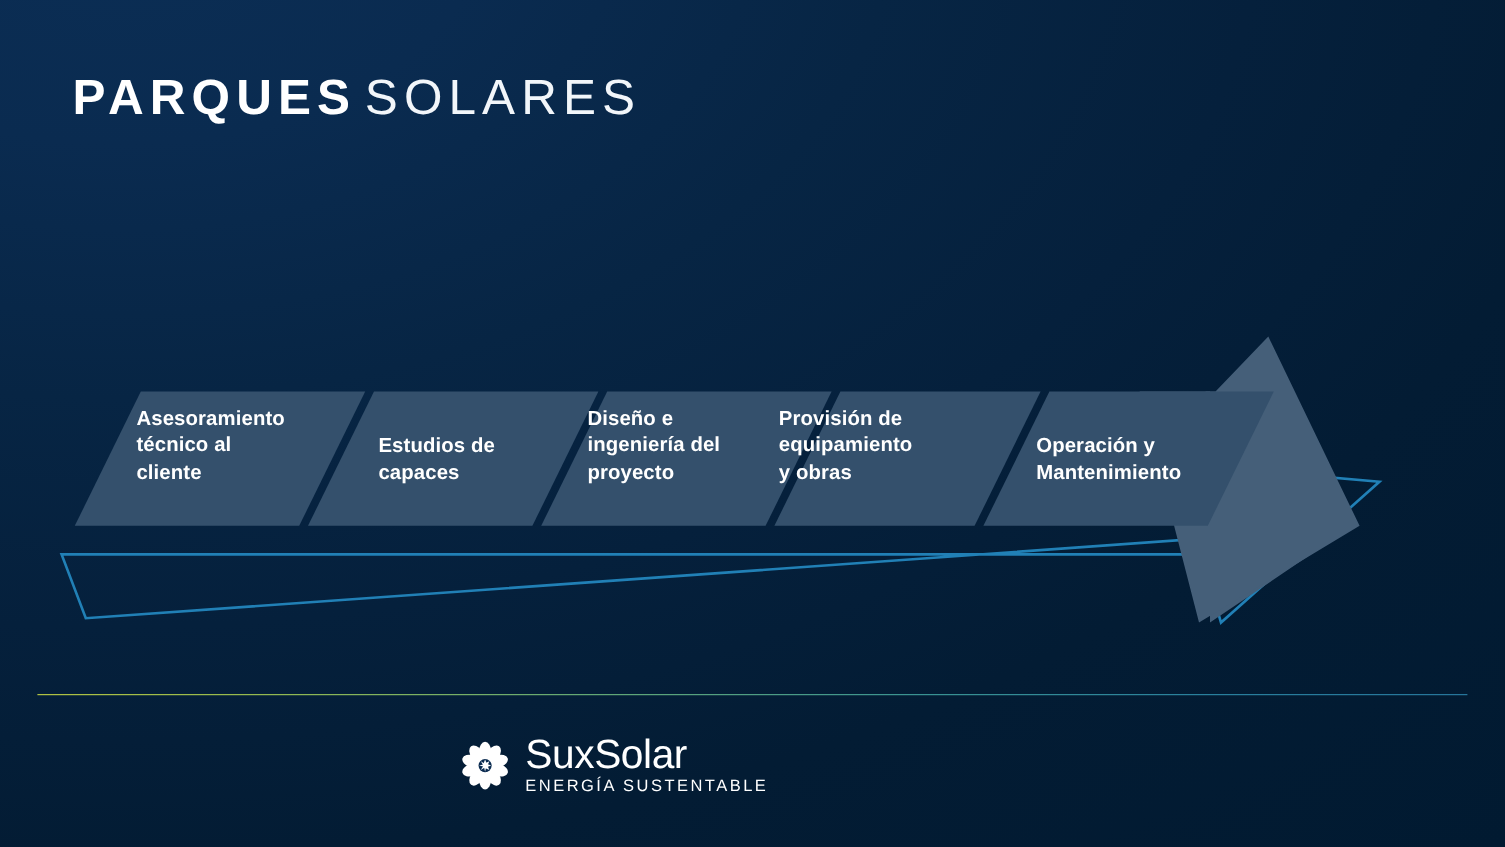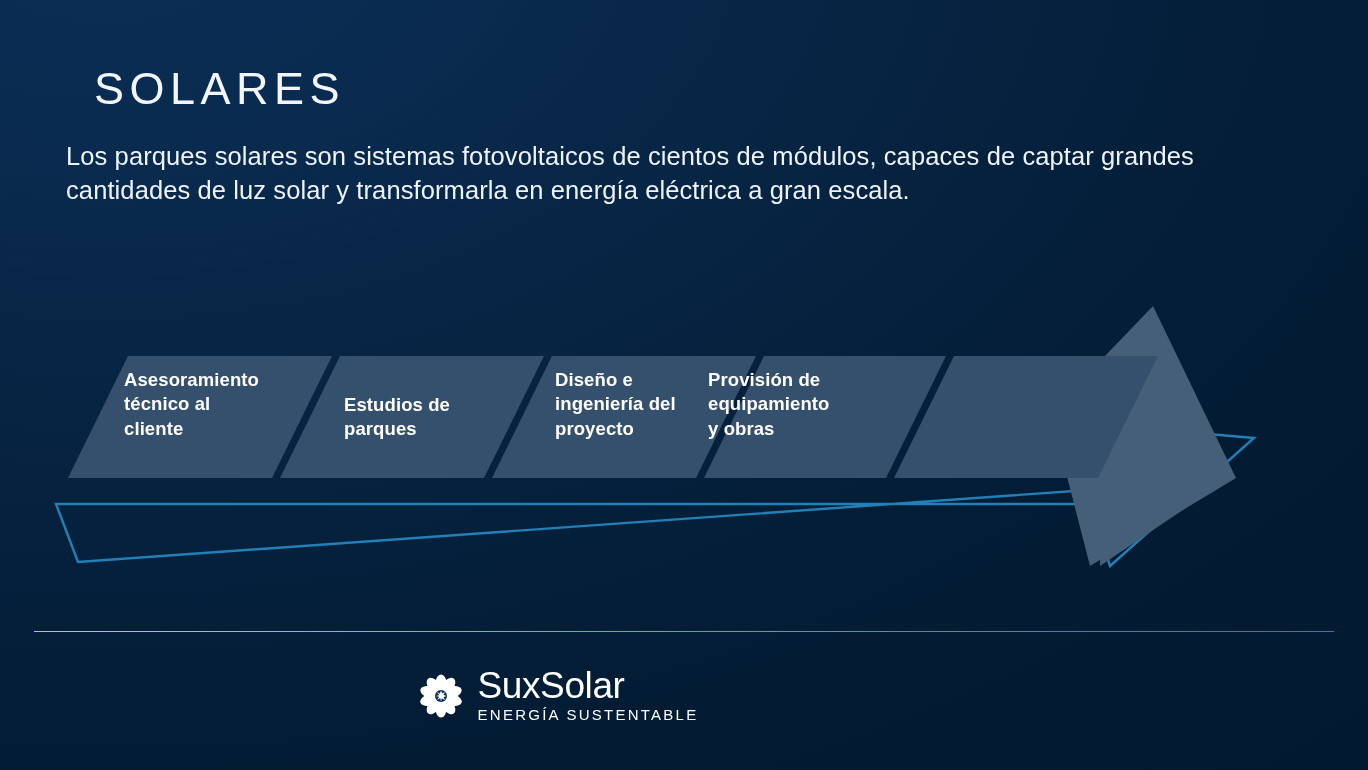--- a/index.html
+++ b/index.html
@@ -34,21 +34,21 @@
     white-space:nowrap;
     display:flex; align-items:baseline;
   }
   .title .bold {
     font-weight:bold;
     letter-spacing:5.5px;
   }
   .title .light {
     font-weight:300;
     letter-spacing:5.5px;
-    margin-left:28px;
+    margin-left:8px;
     color:#f2f6fa;
   }
 
   .subtitle {
     position:absolute; left:66px; top:140px;
     width:1245px;
     font-size:25.5px;
     line-height:1.33;
     font-weight:300;
     color:#eef3f8;
@@ -102,24 +102,24 @@
     color:#fff; text-align:right;
     margin-top:3px;
   }
 </style>
 </head>
 <body>
 
 <div class="slide">
 
   <div class="title">
+    <span class="bold">PARQUES</span>
     <span class="light">SOLARES</span>
   </div>
 
-  <div class="subtitle">Los parques solares son sistemas fotovoltaicos de cientos de módulos, capaces de captar grandes cantidades de luz solar y transformarla en energía eléctrica a gran escala.</div>
 
 
   <div class="process">
     <svg width="1368" height="300" viewBox="0 0 1368 300" xmlns="http://www.w3.org/2000/svg" aria-hidden="true">
 
       <path d="M 56 216 L 1096 216 L 1096 136 L 1254 150 L 1110 278 L 1088 202 L 78 274 Z" fill="none" stroke="#2180b6" stroke-width="2.4" stroke-linejoin="miter"></path>
 
       <path d="M 1096 68 L 1096 190 L 1230 190 L 1100 278 L 1100 68 Z" fill="#455f79"></path>
       <path d="M 1153 18 L 1236 190 L 1090 278 L 1036 68 L 1105 68 Z" fill="#455f79"></path>
 
@@ -139,27 +139,29 @@
           <stop offset="1" stop-color="#2180b6"></stop>
         </linearGradient>
       </defs>
       <path d="M 56 214 L 1094 214" stroke="url(#ruleGrad)" stroke-width="3.4" fill="none"></path>
     </svg>
 
     <div class="seg-label" style="left:124px;  top:80px;">Asesoramiento
 técnico al
 cliente</div>
     <div class="seg-label" style="left:344px;  top:105px;">Estudios de
-parques</div>
-    <div class="seg-label" style="left:555px;  top:80px;">Diseño e
+capaces</div>
+    <div class="seg-label" style="left:534px;  top:80px;">Diseño e
 ingeniería del
 proyecto</div>
     <div class="seg-label" style="left:708px;  top:80px;">Provisión de
 equipamiento
 y obras</div>
+    <div class="seg-label" style="left:942px;  top:105px;">Operación y
+Mantenimiento</div>
   </div>
 
   <div class="footer-rule"></div>
 
   <div class="logo-wrap">
     <span class="logo-mark">
       <svg width="46" height="46" viewBox="0 0 100 100" xmlns="http://www.w3.org/2000/svg">
         <g fill="#ffffff">
           <g>
             <ellipse cx="50" cy="22" rx="12" ry="19"></ellipse>

